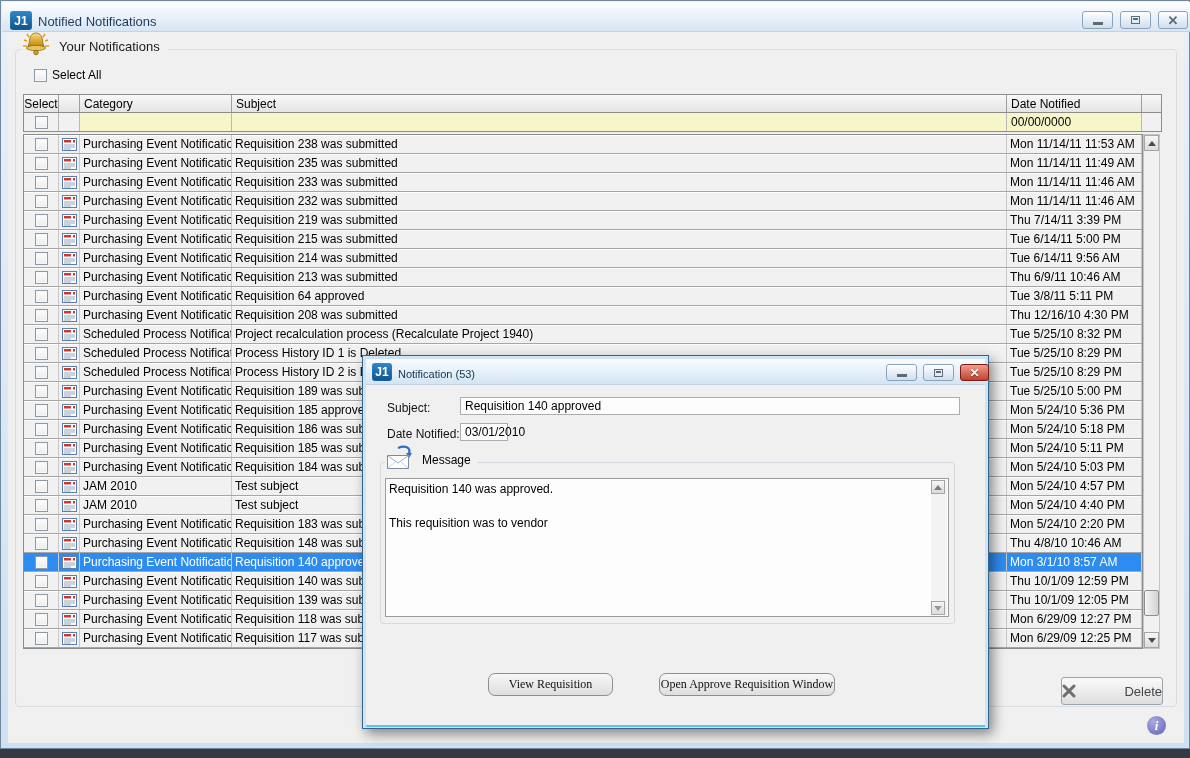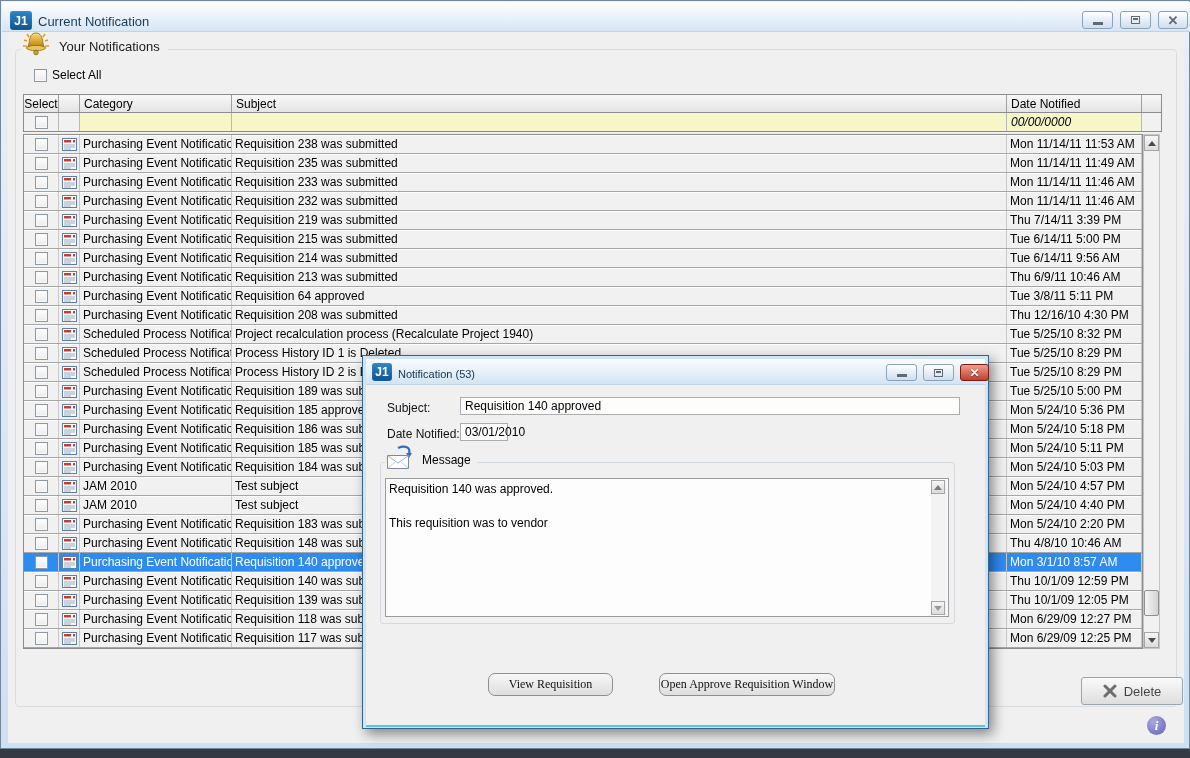--- a/index.html
+++ b/index.html
@@ -38,21 +38,21 @@
   .selectall { position:absolute; left:33px; top:67px; display:flex; align-items:center; gap:5px; z-index:2; }
   .cb { width:13px; height:13px; background:linear-gradient(#fefefe,#ececec);
     border:1px solid #8e99a3; box-shadow:inset 0 0 0 1px #f6f8fa; }
 
   
   .thead, .tfilter { position:absolute; left:22px; display:flex; border:1px solid #8c8c8c; z-index:2; }
   .thead { top:93px; height:19px; width:1139px; }
   .tfilter { top:112px; height:19px; width:1139px; border-top:none; }
   .hcell { background:linear-gradient(#f8f8f8,#e4e4e4); border-right:1px solid #9f9f9f;
     display:flex; align-items:center; padding-left:4px; height:100%; }
-  .fcell { border-right:1px solid #b9b9b9; display:flex; align-items:center; height:100%;font-style:italic; }
+  .fcell { border-right:1px solid #b9b9b9; display:flex; align-items:center; height:100%; }
   .c-select { width:35px; justify-content:center; padding-left:0; }
   .c-icon { width:21px; justify-content:center; padding-left:0; }
   .c-cat { width:152px; }
   .c-subj { width:775px; }
   .c-date { width:135px; }
   .c-end { width:19px; border-right:none; padding-left:0; }
   .f-gray { background:#f1f1f1; }
   .f-yellow { background:#f6f6c9; padding-left:4px; }
 
   .tbody { position:absolute; left:22px; top:133px; width:1120px; height:515px;
@@ -72,21 +72,21 @@
     background:linear-gradient(#f6f6f6,#dcdcdc); border:1px solid #a6a6a6;
     display:flex; align-items:center; justify-content:center; }
   .arrow-up { width:0; height:0; border-left:4px solid transparent; border-right:4px solid transparent; border-bottom:5px solid #4a4a4a; }
   .arrow-down { width:0; height:0; border-left:4px solid transparent; border-right:4px solid transparent; border-top:5px solid #4a4a4a; }
   .sthumb { position:absolute; left:0; top:455px; width:15px; height:26px;
     background:linear-gradient(90deg,#f4f4f4,#d3d3d3); border:1px solid #8e8e8e; border-radius:2px; }
 
   
   .delete-btn { position:absolute; left:1060px; top:676px; width:102px; height:28px; z-index:2;
     background:linear-gradient(#fafafa,#dedede); border:1px solid #9aa4ad; border-radius:3px;
-    display:flex; align-items:center; justify-content:center; gap:7px; font-size:13px; color:#444;margin-left:20px; }
+    display:flex; align-items:center; justify-content:space-between; gap:7px; font-size:13px; color:#444; }
   .info-icon { position:absolute; left:1146px; top:715px; width:19px; height:19px; border-radius:50%;
     background:radial-gradient(circle at 35% 30%, #a9a9e2, #6262b4); color:#fff; z-index:2;
     font-family:"Liberation Serif", serif; font-weight:bold; font-style:italic; font-size:13px;
     display:flex; align-items:center; justify-content:center; }
 
   
   .dialog { position:absolute; left:362px; top:355px; width:627px; height:374px; z-index:10;
     background:#f0f0f0; border:1px solid #36658c;
     box-shadow:inset 0 0 0 3px #cfe5f5, 4px 5px 12px rgba(0,0,0,0.45); }
   .dialog::after { content:""; position:absolute; left:3px; right:3px; bottom:1px; height:2px; background:#5ec1ef; }
@@ -122,21 +122,21 @@
   .bottom-strip { position:absolute; left:0; top:749px; width:1190px; height:9px; background:#343944; z-index:20; }
 </style>
 </head>
 <body>
 
 <div class="screen">
 
   <div class="main-window">
     <div class="titlebar">
       <div class="logo main-logo">J1</div>
-      <div class="win-title">Current Notification</div>
+      <div class="win-title">Notified Notifications</div>
       <div class="winbtn" style="left:1080px; top:9px; width:31px;">
         <div class="glyph-min"></div>
       </div>
       <div class="winbtn" style="left:1118px; top:9px; width:31px;">
         <div class="glyph-restore"></div>
       </div>
       <div class="winbtn" style="left:1156px; top:9px; width:30px;">
         <div class="glyph-x">✕</div>
       </div>
     </div>

